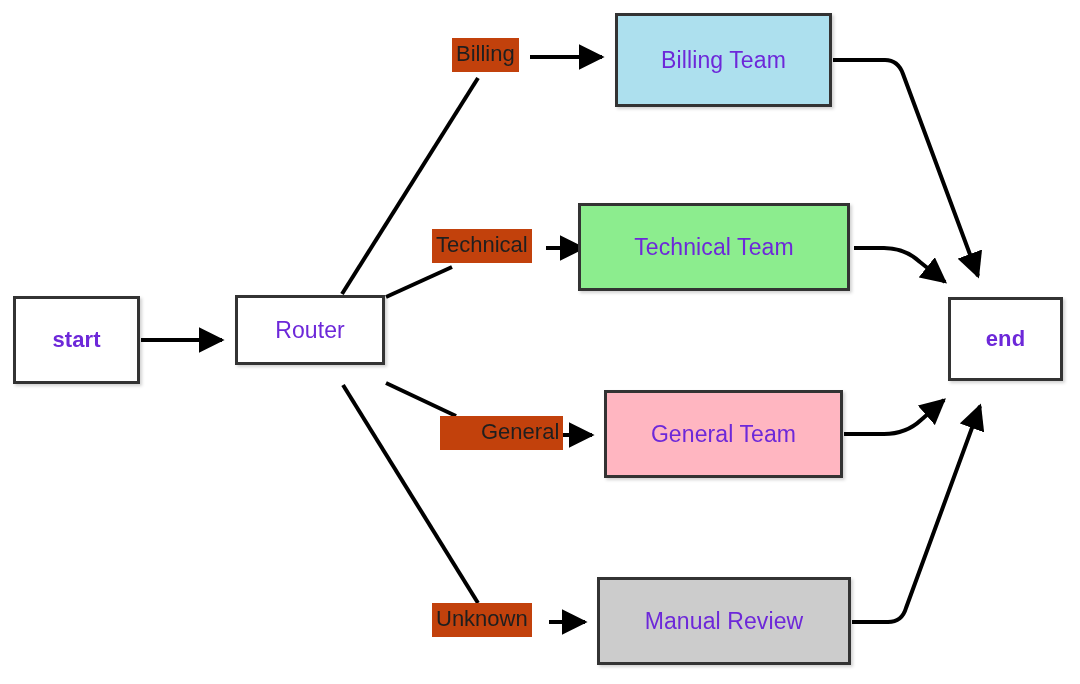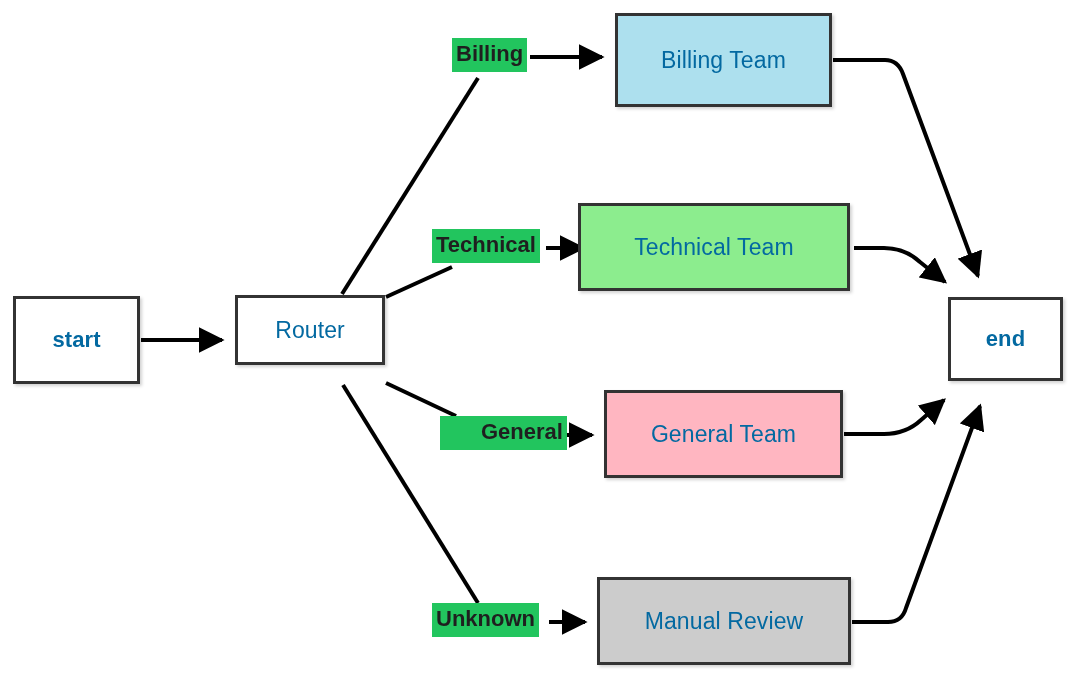--- a/index.html
+++ b/index.html
@@ -30,39 +30,38 @@
     pointer-events: none;
   }
   .node {
     position: absolute;
     box-sizing: border-box;
     border: 3px solid #333333;
     background: #ffffff;
     display: flex;
     align-items: center;
     justify-content: center;
-    color: #0369a1;
+    color: #6d28d9;
     font-size: 23px;
     line-height: 1;
     letter-spacing: 0.1px;
     box-shadow: 2px 2px 3px rgba(0,0,0,0.18);
   }
   .node.bold { font-weight: bold; font-size: 22px; }
   .node-label { pointer-events: none; white-space: nowrap; }
 
   .edge-label {
     position: absolute;
-    background: #22c55e;
+    background: #c2410c;
     color: #1f1f1f;
     font-size: 22px;
     line-height: 1;
     padding: 5px 4px 7px 4px;
     white-space: nowrap;
     box-sizing: border-box;
-    font-weight: bold;
   }
 </style>
 </head>
 <body>
 
 <div id="canvas">
 
   <svg class="edges-layer" viewBox="0 0 1080 684" width="1080" height="684" xmlns="http://www.w3.org/2000/svg">
     <defs>
       <marker id="arrow" viewBox="0 0 10 10" refX="9" refY="5" markerWidth="6.5" markerHeight="6.5" orient="auto-start-reverse">

